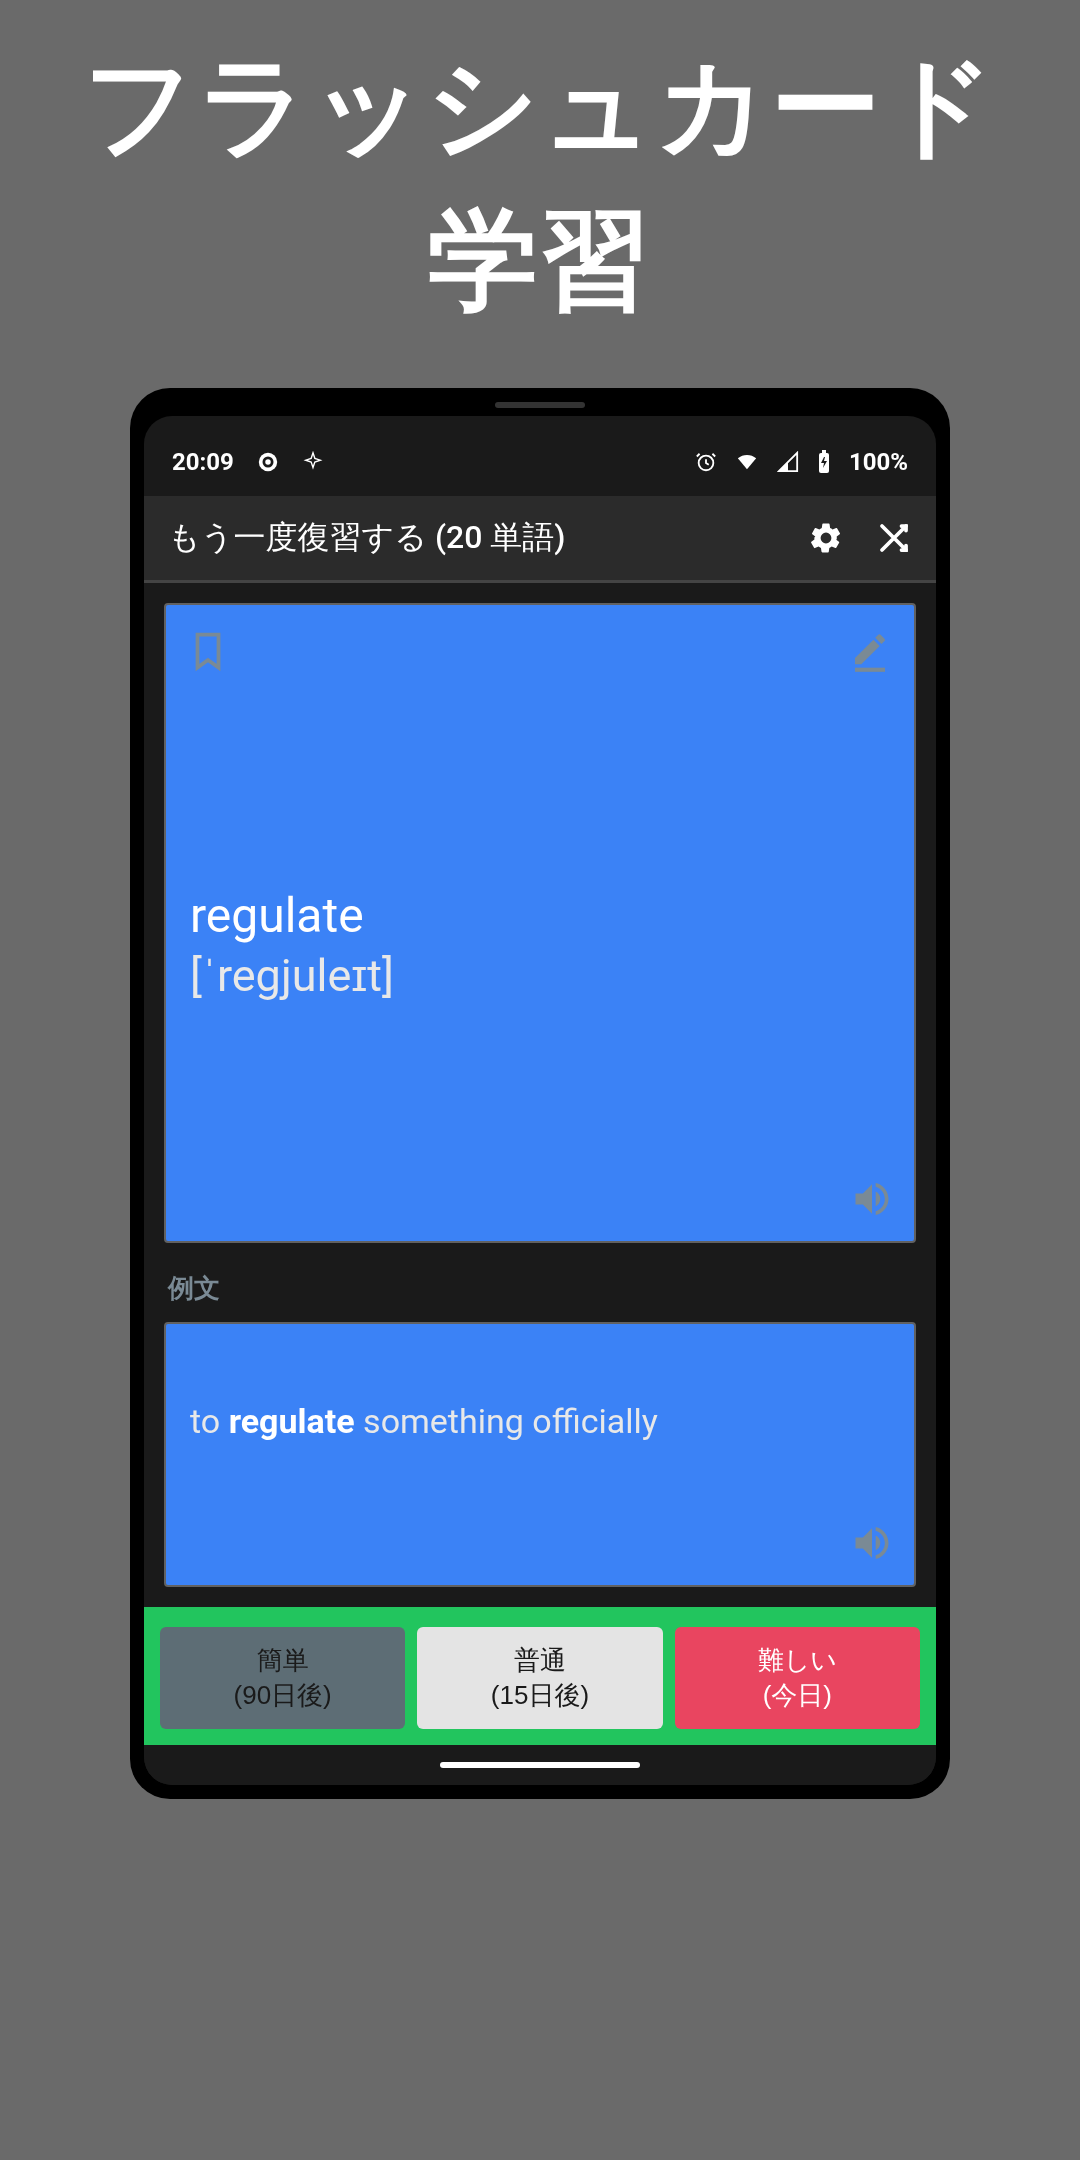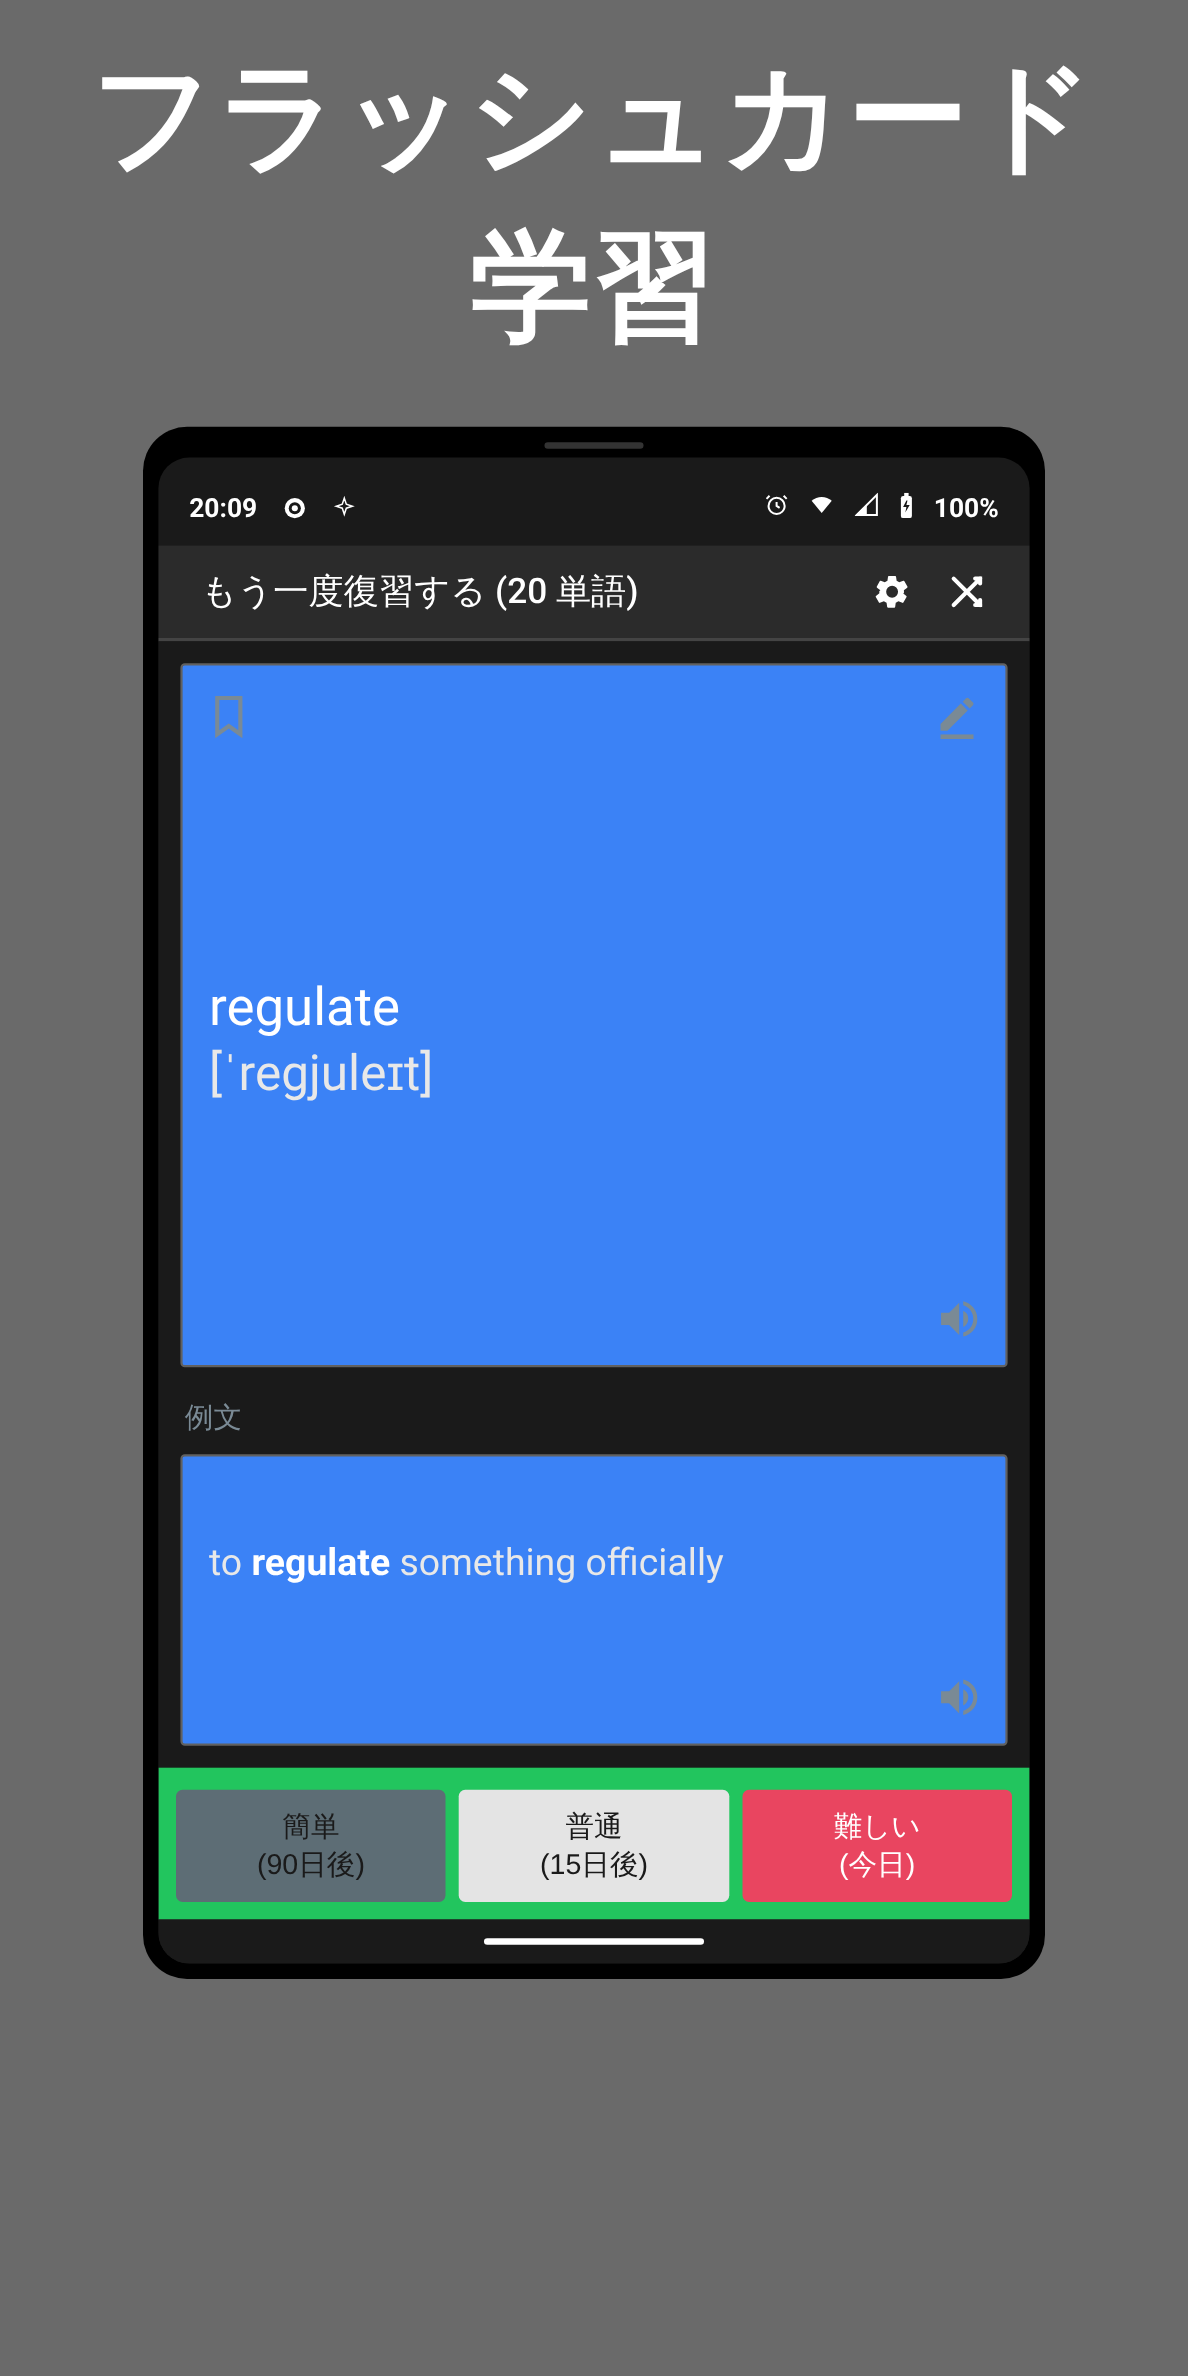--- a/index.html
+++ b/index.html
@@ -43,26 +43,26 @@
     .status-bar {
       display: flex;
       justify-content: space-between;
       align-items: center;
       padding: 32px 28px 20px;
       color: #fff;
       font-size: 24px;
       font-weight: 700;
     }
     .status-left { display: flex; align-items: center; gap: 23px; }
-    .status-right { display: flex; align-items: flex-start; gap: 18px; }
+    .status-right { display: flex; align-items: center; gap: 18px; }
     .app-bar {
       display: flex;
       align-items: center;
       justify-content: space-between;
-      padding: 20px 39px;
+      padding: 20px 24px;
       background: #2b2b2b;
       border-bottom: 3px solid #444;
     }
     .app-bar-title {
       color: #fff;
       font-size: 32px;
       font-weight: 500;
     }
     .app-bar-actions { display: flex; gap: 32px; align-items: center; }
     .content { padding: 20px 20px 20px; background: #1a1a1a; }
@@ -216,21 +216,21 @@
           <div class="word-text">regulate</div>
           <div class="phonetic-text">[ˈregjuleɪt]</div>
         </div>
         <span class="speaker-btn">
           <svg width="44" height="44" viewBox="0 0 24 24" fill="#7a8a95">
               <path d="M3 9v6h4l5 5V4L7 9H3zm13.5 3A4.5 4.5 0 0 0 14 7.97v8.05c1.48-.73 2.5-2.25 2.5-4.02zM14 3.23v2.06c2.89.86 5 3.54 5 6.71s-2.11 5.85-5 6.71v2.06c4.01-.91 7-4.49 7-8.77s-2.99-7.86-7-8.77z"></path>
             </svg>
         </span>
       </div>
 
-      <div class="section-label" style="margin-top:28px;">例文</div>
+      <div class="section-label" style="margin-top:28px;font-weight:bold;">例文</div>
 
       <div class="card example-card">
         <div class="example-text">
           <span>to </span><strong>regulate</strong><span> something officially</span>
         </div>
         <span class="speaker-btn">
           <svg width="44" height="44" viewBox="0 0 24 24" fill="#7a8a95">
               <path d="M3 9v6h4l5 5V4L7 9H3zm13.5 3A4.5 4.5 0 0 0 14 7.97v8.05c1.48-.73 2.5-2.25 2.5-4.02zM14 3.23v2.06c2.89.86 5 3.54 5 6.71s-2.11 5.85-5 6.71v2.06c4.01-.91 7-4.49 7-8.77s-2.99-7.86-7-8.77z"></path>
             </svg>
         </span>

